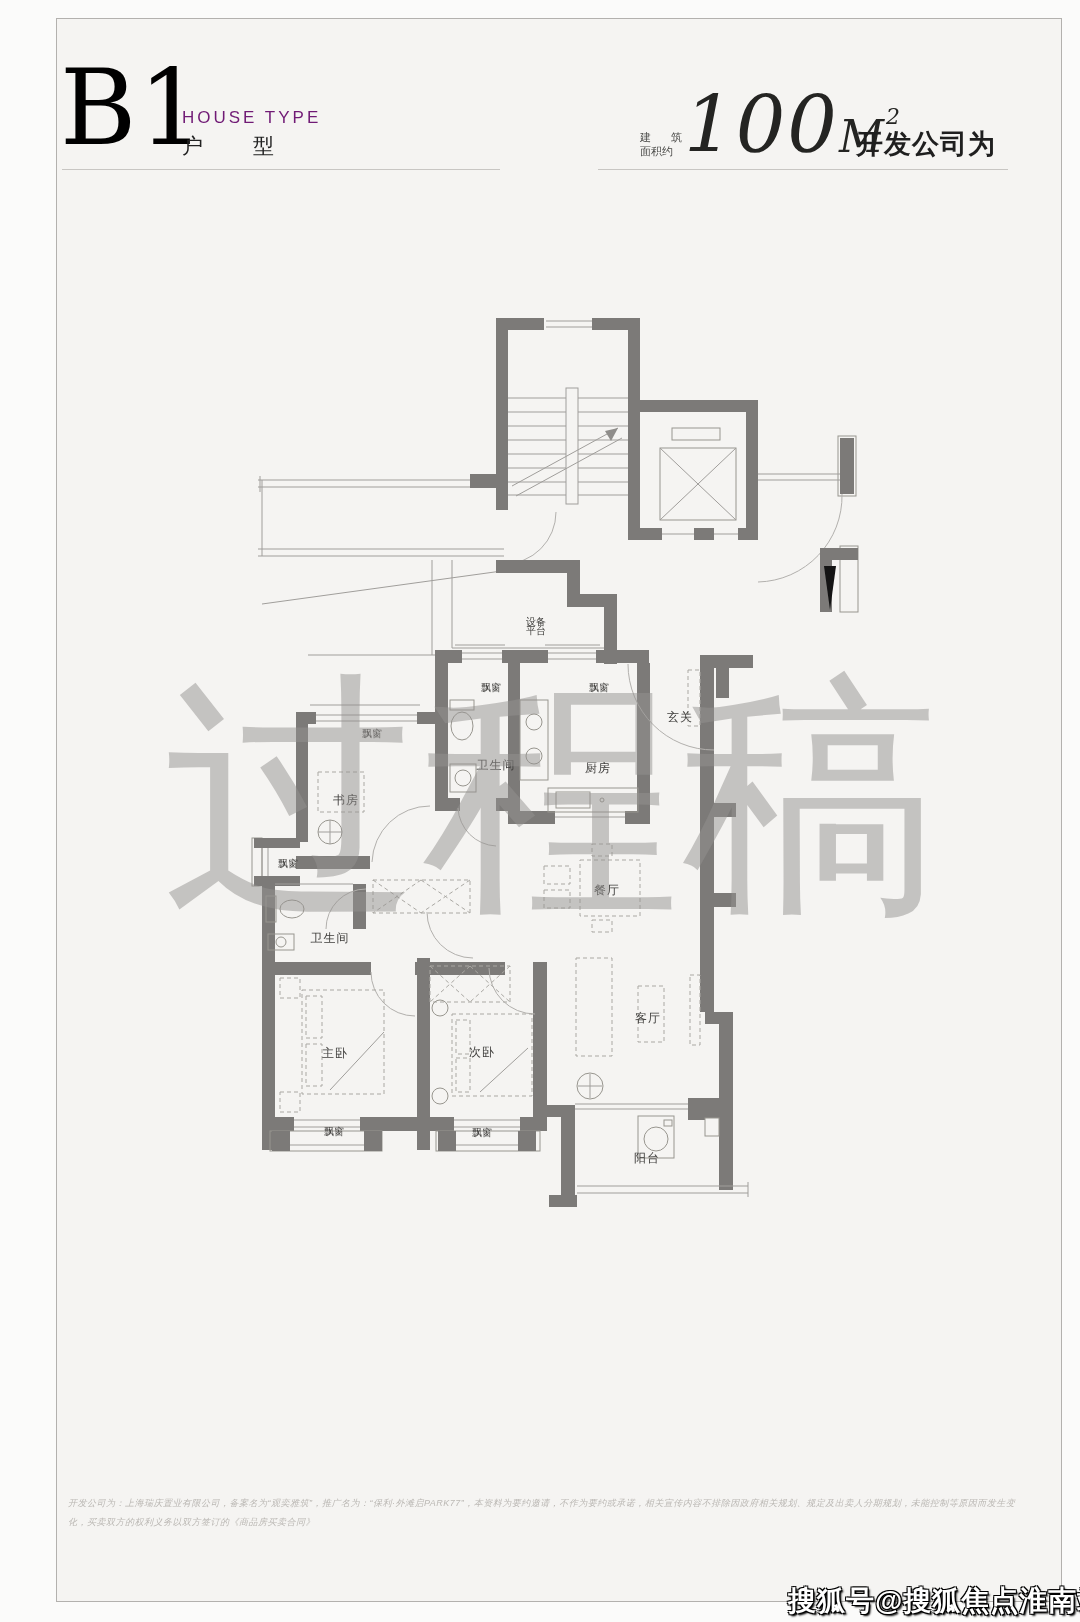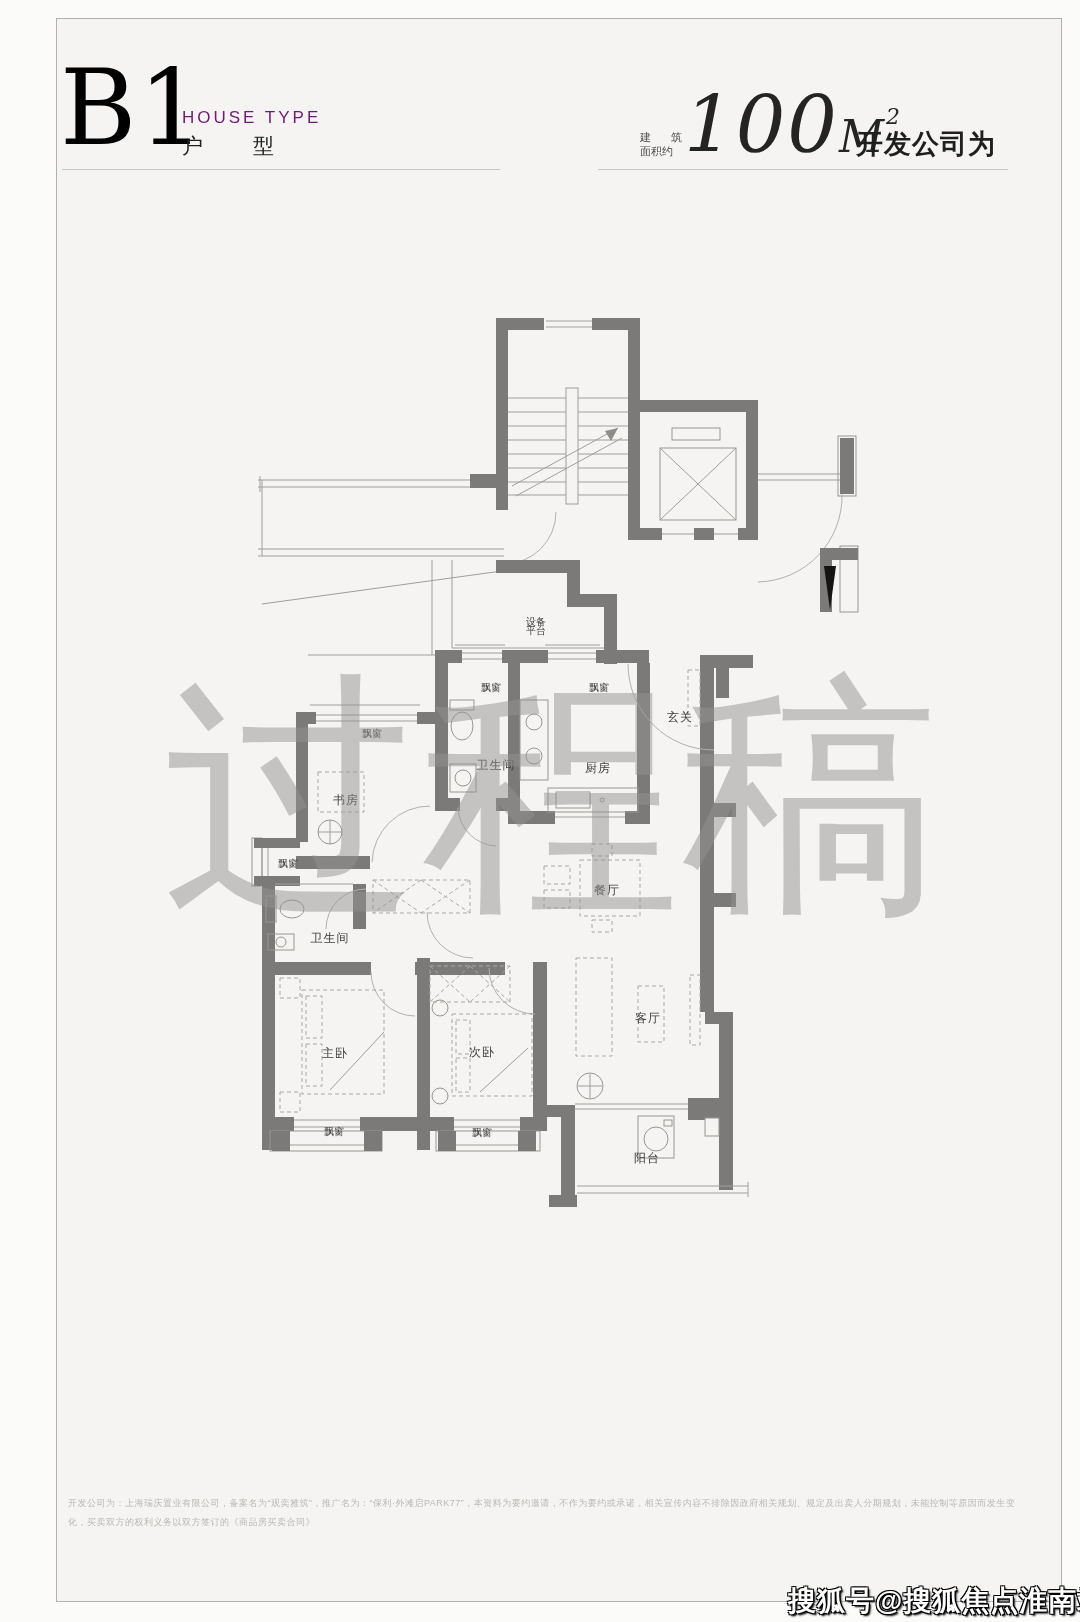--- a/index.html
+++ b/index.html
@@ -39,21 +39,21 @@
   .lbl.small{font-size:10px;letter-spacing:0;}
 
   
   .watermark{position:absolute;left:162px;top:668px;font-family:"DejaVu Serif",serif;
              font-size:258px;line-height:258px;letter-spacing:2px;
              color:rgba(148,146,143,0.5);z-index:4;white-space:nowrap;pointer-events:none;}
 
   
   .disclaimer{position:absolute;left:68px;top:1494px;width:955px;font-size:9px;
               line-height:19px;color:#bbb8b4;letter-spacing:0.5px;z-index:2;}
-  .disclaimer span{display:block;}
+  .disclaimer span{display:block;font-style:italic;}
   .sohu{position:absolute;left:788px;top:1582px;font-size:28px;font-weight:bold;
         letter-spacing:1px;color:#ffffff;z-index:10;white-space:nowrap;
         text-shadow:-1px -1px 0 #000,1px -1px 0 #000,-1px 1px 0 #000,1px 1px 0 #000,2px 2px 2px #000;}
 </style>
 </head>
 <body>
 
 <div class="page">
   <div class="frame"></div>
 

